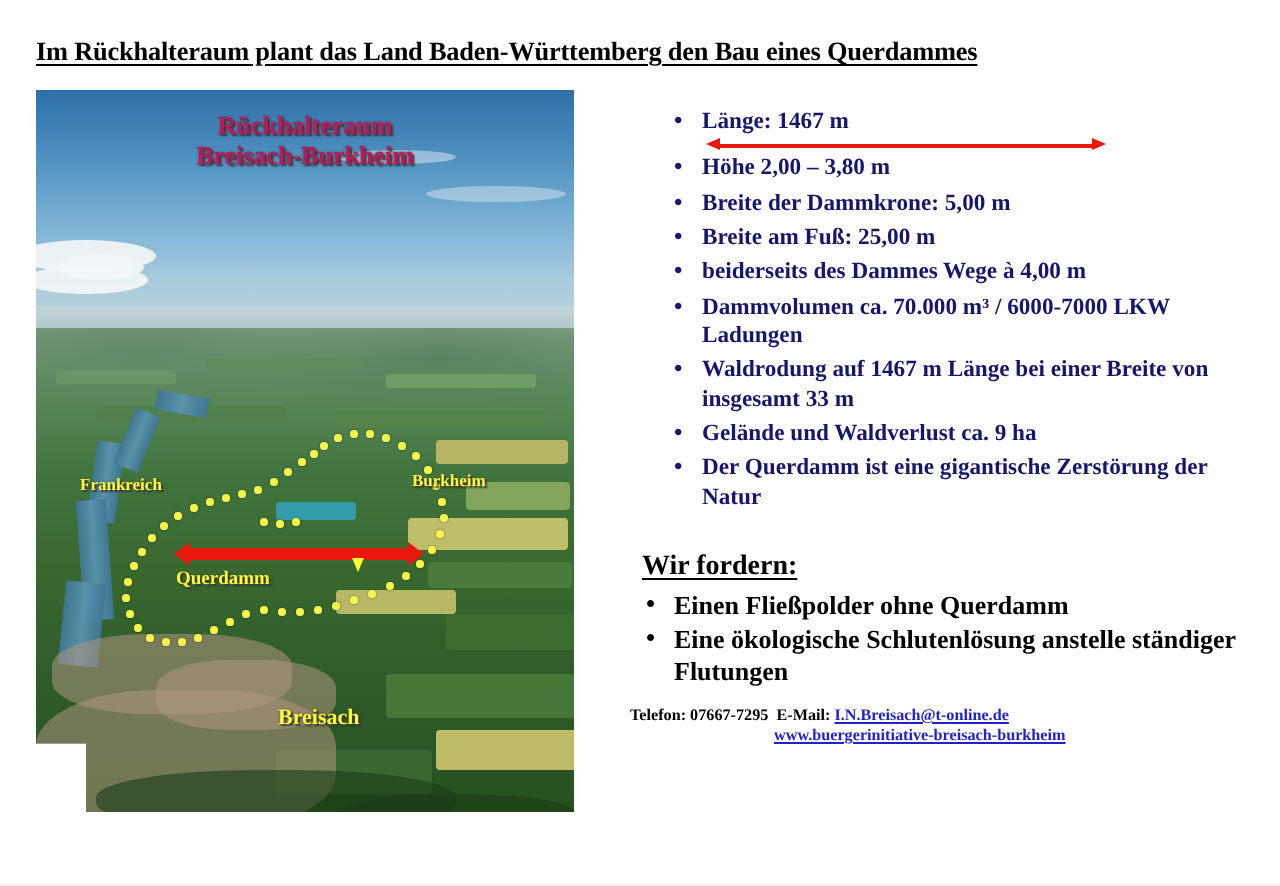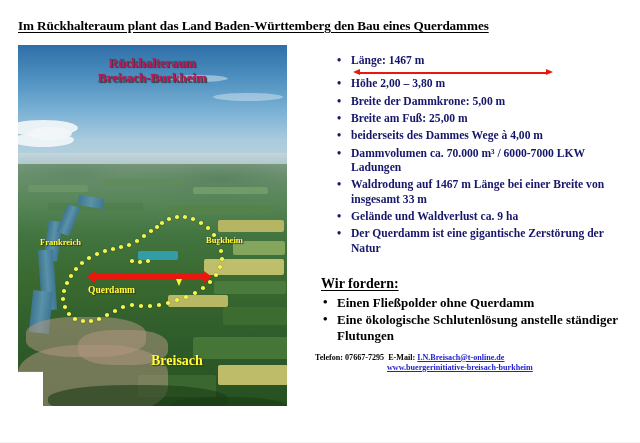--- a/index.html
+++ b/index.html
@@ -112,21 +112,21 @@
     left: 0; right: 0;
     top: 10px;
     text-align: center;
     font-size: 13px;
     line-height: 15px;
     color: #be185d;
   }
   .lbl-frankreich { left: 22px; top: 192px; font-size: 8.5px; }
   .lbl-burkheim   { left: 188px; top: 190px; font-size: 8.5px; }
   .lbl-querdamm   { left: 70px; top: 240px; font-size: 9.5px; }
-  .lbl-breisach   { left: 133px; top: 308px; font-size: 14px; }
+  .lbl-breisach   { left: 121px; top: 308px; font-size: 11px; }
 
   .dot {
     position: absolute;
     width: 3.6px; height: 3.6px;
     border-radius: 50%;
     background: #f5f54a;
     box-shadow: 0 0 1px rgba(0,0,0,.5);
   }
   .red-dam {
     position: absolute;

